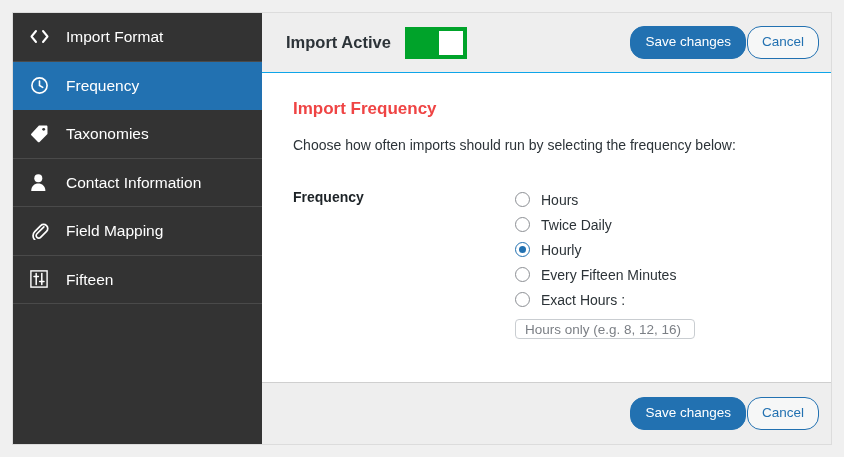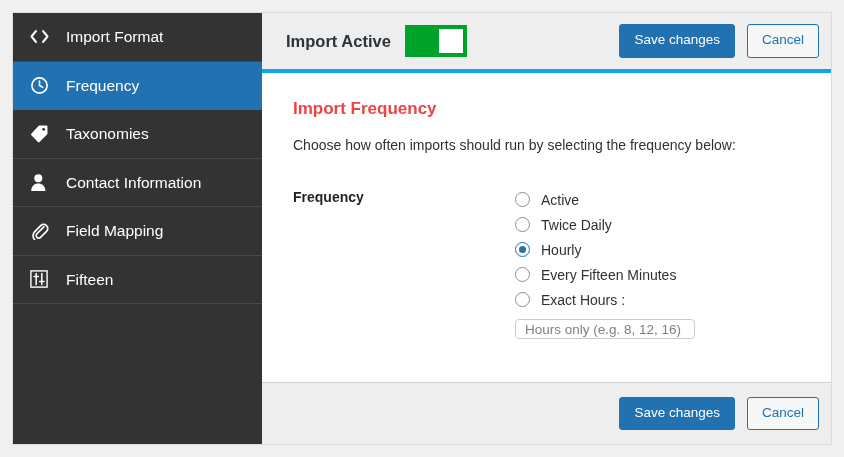--- a/index.html
+++ b/index.html
@@ -73,21 +73,21 @@
 
   .bar {
     background: #eeeeee;
     display: flex;
     align-items: center;
     box-sizing: border-box;
   }
   .header-bar {
     height: 60px;
     flex: 0 0 60px;
-    border-bottom: 4px solid #0ea5e9;
+    border-bottom: 1px solid #0ea5e9;
     padding: 0 12px 0 24px;
   }
   .footer-bar {
     height: 62px;
     flex: 0 0 62px;
     border-top: 1px solid #cfcfcf;
     padding: 0 12px 0 24px;
     justify-content: flex-end;
   }
 
@@ -113,36 +113,36 @@
     height: 24px;
     background: #ffffff;
   }
 
   .spacer { flex: 1 1 auto; }
 
   .btn {
     font-family: "Liberation Sans", sans-serif;
     font-size: 13.5px;
     padding: 7px 14px 8px;
-    border-radius: 3px;
+    border-radius: 14px;
     cursor: pointer;
     line-height: 1.2;
     box-sizing: border-box;
     white-space: nowrap;
   }
   .btn-primary {
     background: #2271b1;
     border: 1px solid #2271b1;
     color: #ffffff;
   }
   .btn-secondary {
     background: #f6f7f7;
     border: 1px solid #2271b1;
     color: #2271b1;
-    margin-left: 12px;
+    margin-left: 1px;
   }
 
   
   .main {
     flex: 1 1 auto;
     background: #ffffff;
     padding: 26px 24px 0 31px;
     box-sizing: border-box;
   }
   .section-title {
@@ -307,21 +307,21 @@
       <h2 class="section-title">Import Frequency</h2>
       <p class="section-desc">Choose how often imports should run by selecting the frequency below:</p>
 
       <div class="field-row">
         <div class="field-label">Frequency</div>
 
         <div class="radio-group">
 
           <label class="radio-row">
             <span class="radio"></span>
-            <span class="radio-label">Active</span>
+            <span class="radio-label">Hours</span>
           </label>
 
           <label class="radio-row">
             <span class="radio"></span>
             <span class="radio-label">Twice Daily</span>
           </label>
 
           <label class="radio-row">
             <span class="radio checked"></span>
             <span class="radio-label">Hourly</span>

